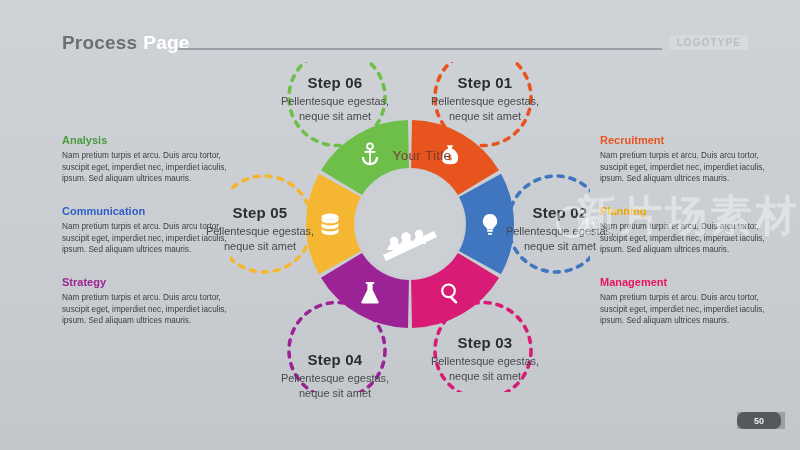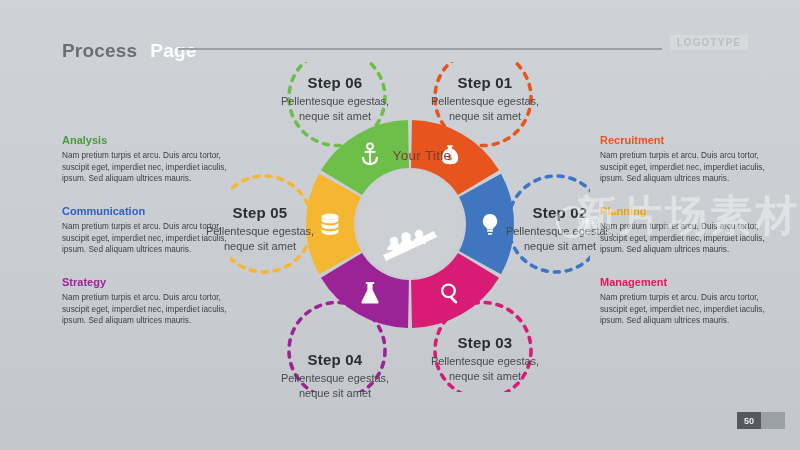--- a/index.html
+++ b/index.html
@@ -6,23 +6,23 @@
   body{
     width:800px;height:450px;overflow:hidden;
     background:#ccd0d4;
     font-family:"Liberation Sans","DejaVu Sans",sans-serif;
     position:relative;
   }
   #slide{position:absolute;inset:0;background:linear-gradient(180deg,#cfd3d7 0%,#c9cdd1 60%,#c3c7cb 100%);}
 
   
   .header{position:absolute;left:62px;top:32px;right:30px;height:28px;}
-  .title-wrap{position:absolute;left:0;top:8px;display:flex;align-items:baseline;gap:6px;}
+  .title-wrap{position:absolute;left:0;top:0;display:flex;align-items:baseline;gap:6px;}
   .t-dark{font-size:19px;font-weight:bold;color:#6c7075;letter-spacing:.2px;}
-  .t-light{font-size:19px;font-weight:bold;color:#ffffff;letter-spacing:.2px;margin-left:7px;}
+  .t-light{font-size:19px;font-weight:bold;color:#ffffff;letter-spacing:.2px;}
   .hrule{position:absolute;left:116px;right:108px;top:16px;height:2px;background:#9aa0a6;}
   .logotype{position:absolute;right:22px;top:3px;font-size:10px;letter-spacing:1.1px;color:#b9bec3;
             background:#d6dadd;padding:2px 7px;font-weight:bold;}
 
   
   .block{position:absolute;width:188px;}
   .block h3{margin:0 0 4px 0;font-size:11px;font-weight:bold;line-height:1.1;}
   .block p{margin:0;font-size:8.2px;line-height:1.42;color:#3d4043;}
 
   .b-left{left:62px;}
@@ -42,22 +42,22 @@
 
   
   .wm{position:absolute;pointer-events:none;}
   .wm-cn{left:575px;top:188px;font-size:42px;color:rgba(255,255,255,.40);
          font-family:"DejaVu Sans",sans-serif;font-weight:bold;letter-spacing:3px;white-space:nowrap;}
   .wm-new{left:578px;top:214px;font-size:11px;color:rgba(255,255,255,.55);letter-spacing:.5px;}
   .wm-ring{left:556px;top:206px;width:26px;height:26px;border:3px solid rgba(255,255,255,.45);border-radius:50%;}
 
   
   .foot-bar{position:absolute;left:737px;top:412px;width:48px;height:17px;background:#9aa0a6;}
-  .pagenum{position:absolute;left:737px;top:412px;width:24px;height:17px;background:#55585c;color:#eceef0;
-           font-size:9px;font-weight:bold;display:flex;align-items:center;justify-content:center;}
+  .pagenum{position:absolute;left:737px;top:412px;width:44px;height:17px;background:#55585c;color:#eceef0;
+           font-size:9px;font-weight:bold;display:flex;align-items:center;justify-content:center;border-radius:7px;}
 </style>
 </head>
 <body>
 
 <div id="slide">
 
   <div class="header">
     <div class="title-wrap">
       <span class="t-dark">Process</span>
       <span class="t-light">Page</span>

